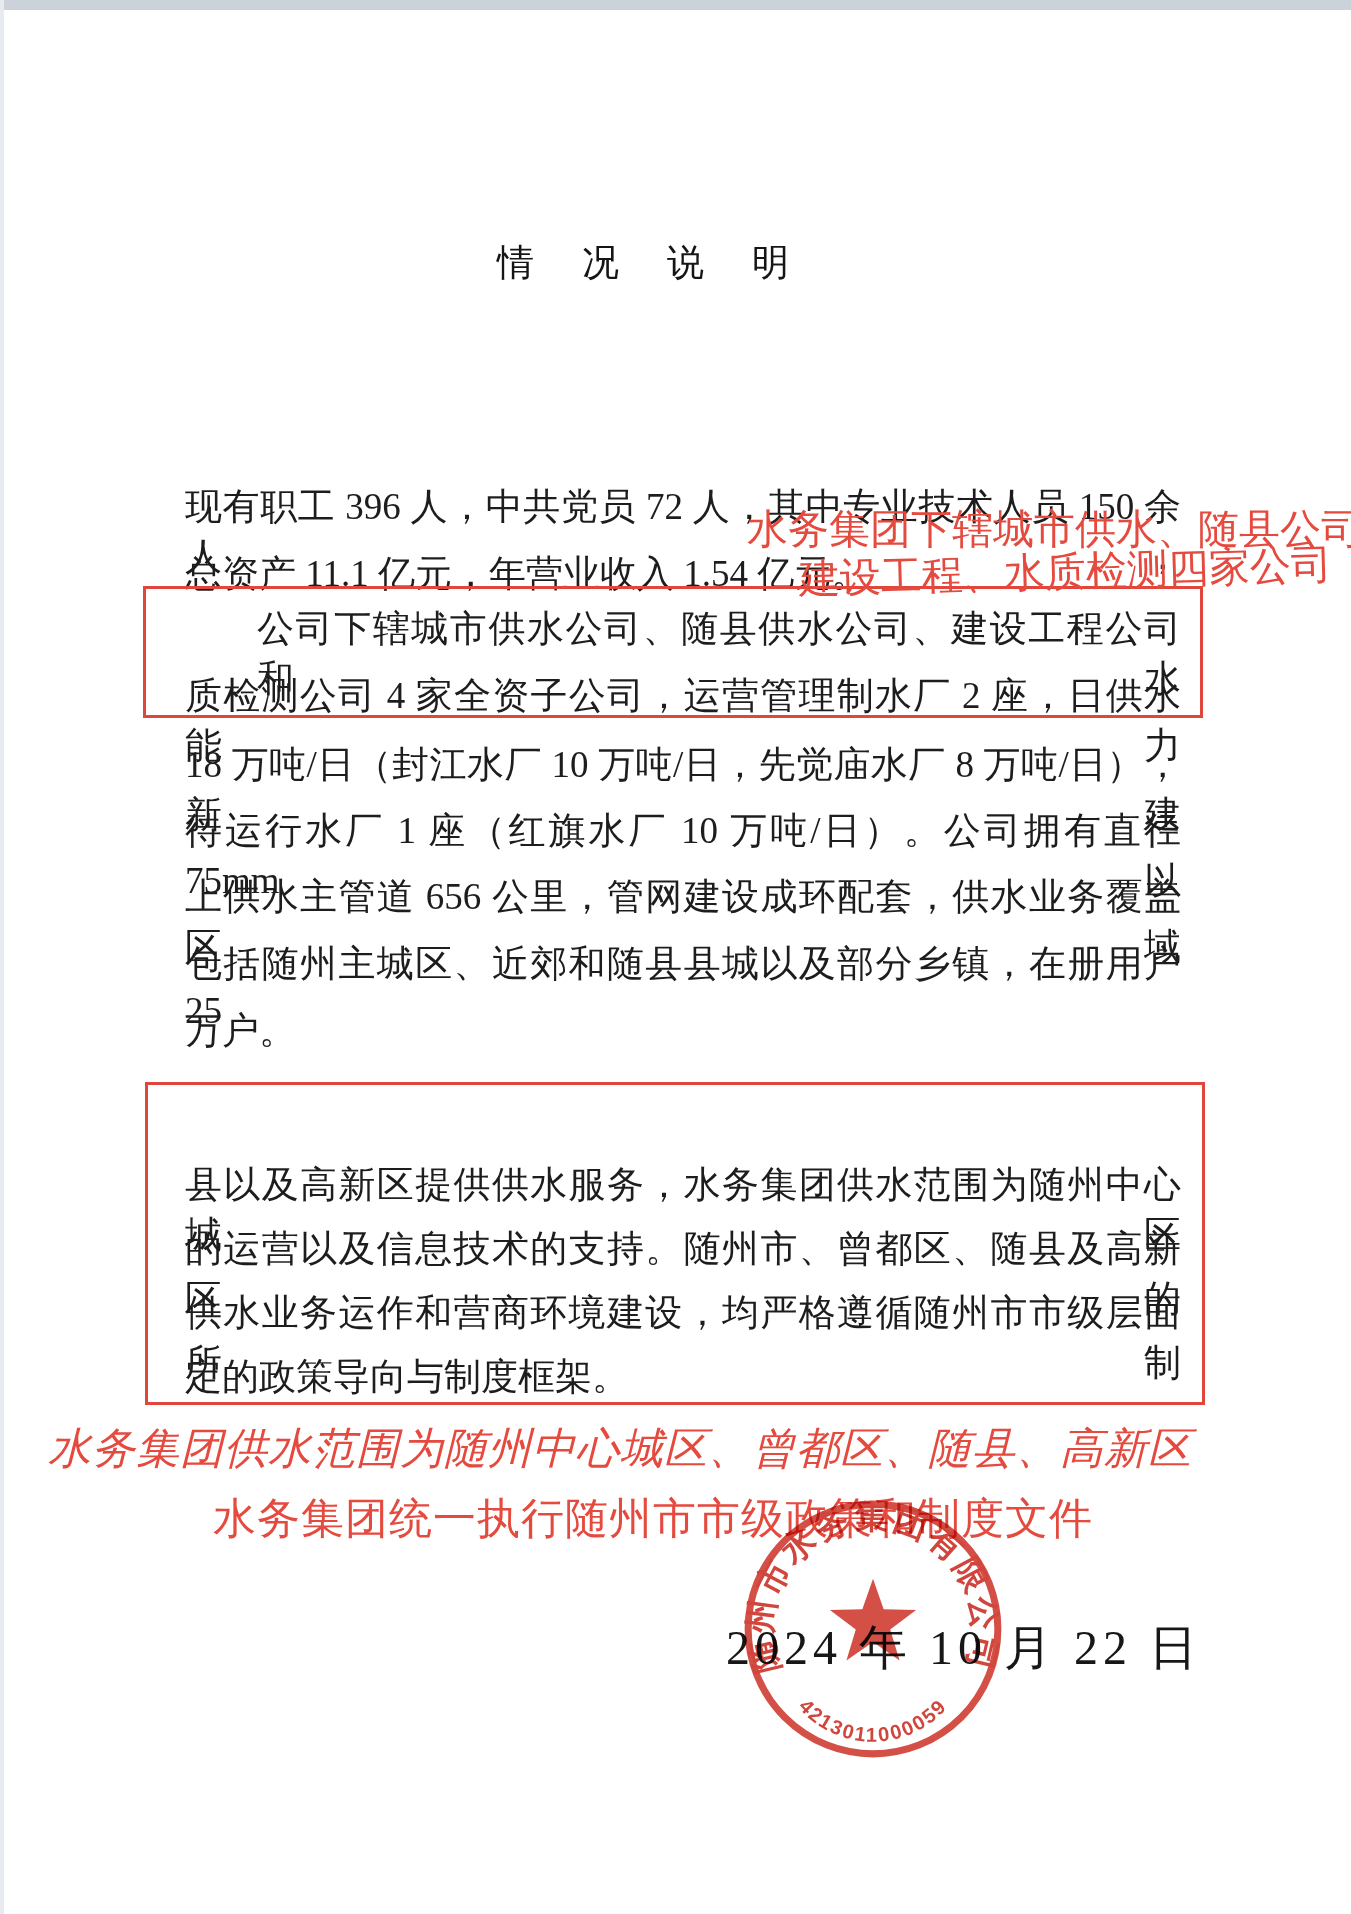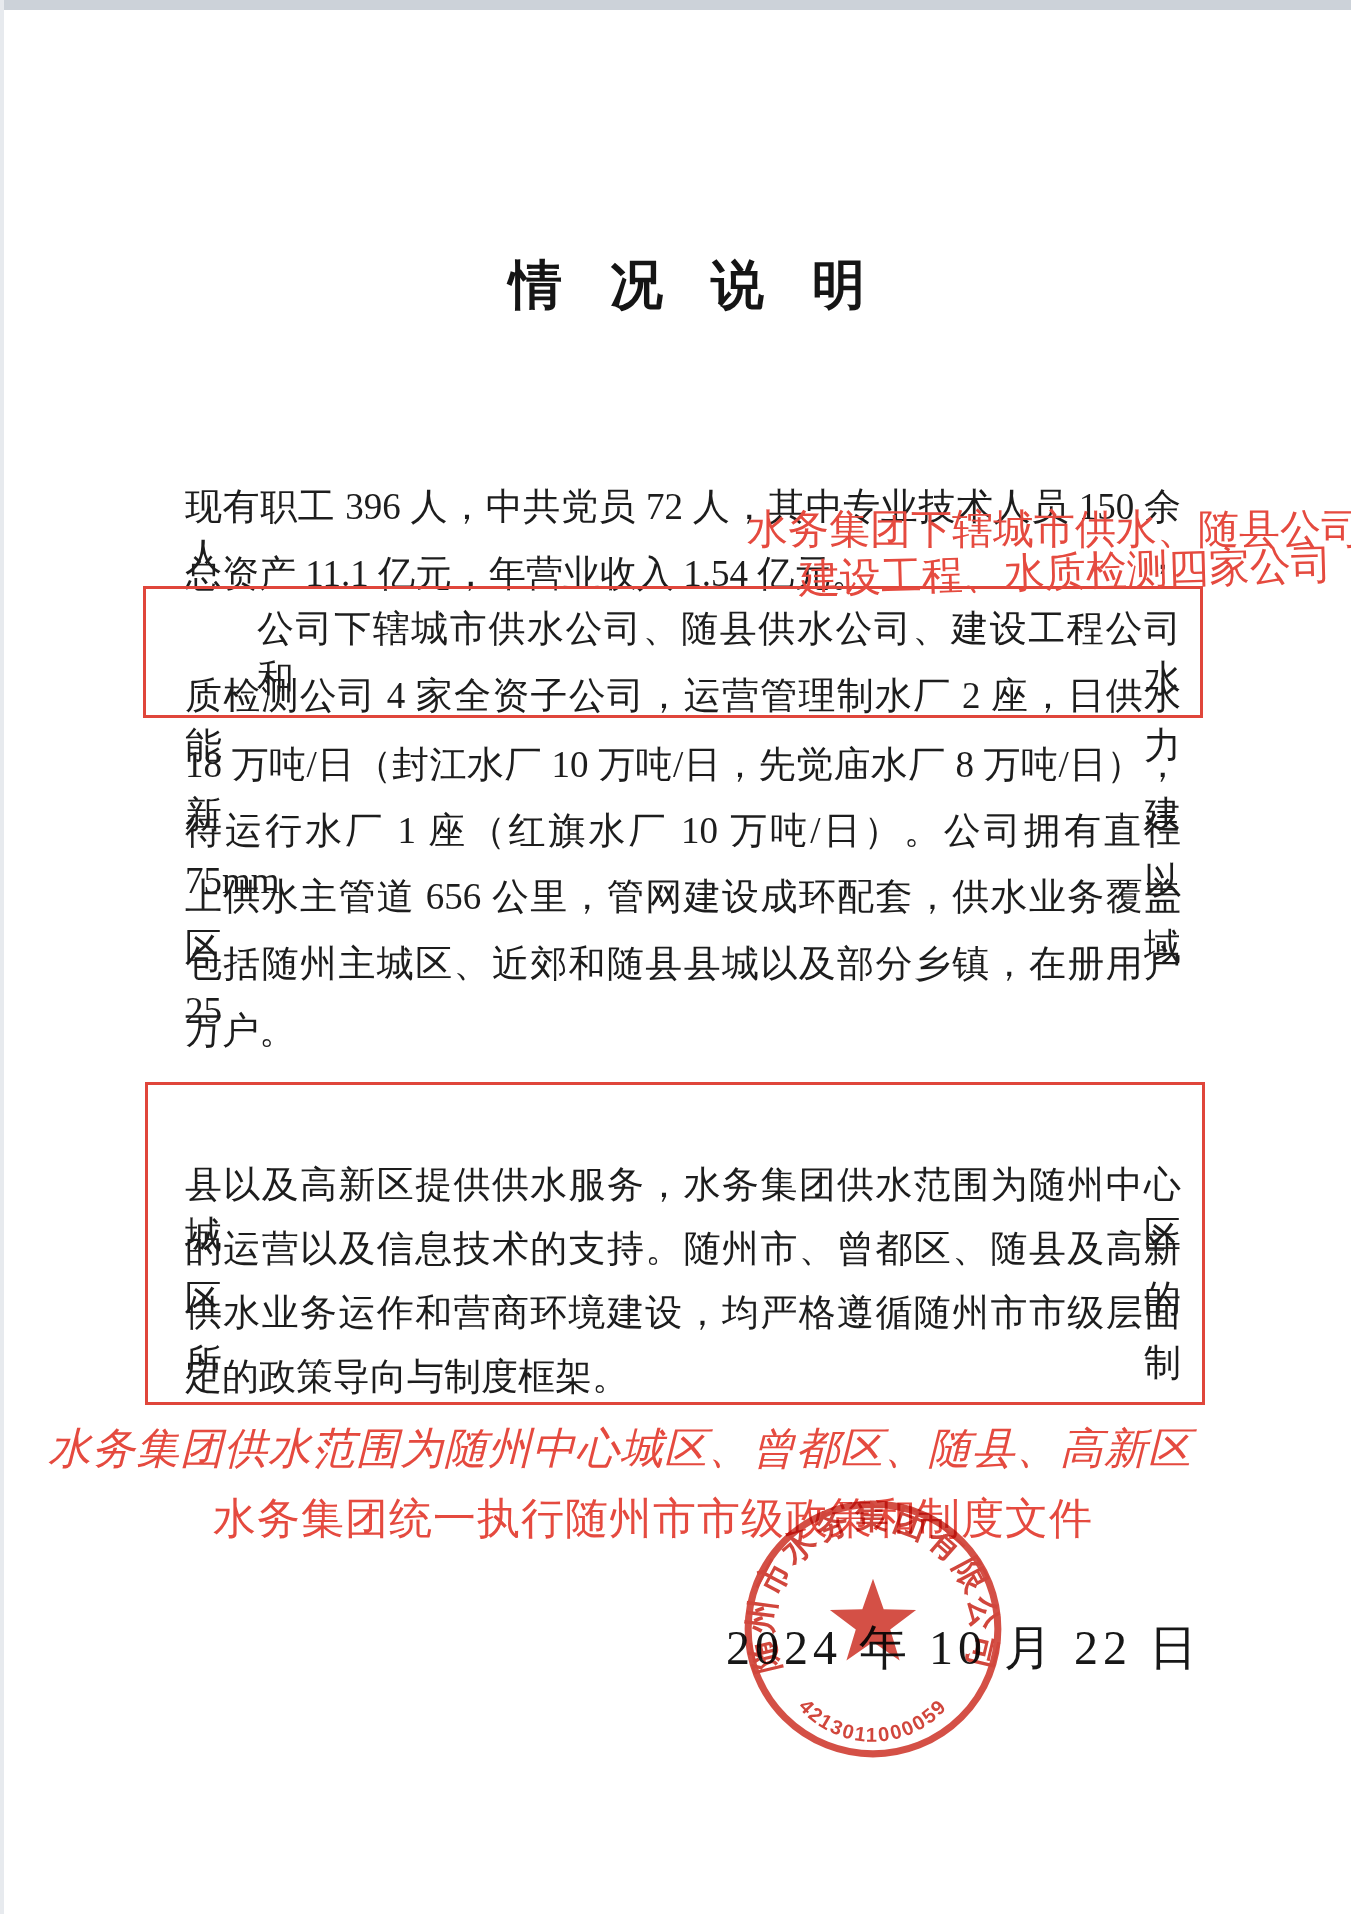--- a/index.html
+++ b/index.html
@@ -3,22 +3,22 @@
 <meta charset="utf-8">
 <style>
   html,body{margin:0;padding:0;background:#ffffff;}
   .page{
     position:relative;width:1351px;height:1914px;background:#ffffff;
     overflow:hidden;font-family:"Liberation Serif","DejaVu Serif",serif;
   }
   .scan-strip-top{position:absolute;left:0;top:0;width:1351px;height:10px;background:#ccd2d9;}
   .scan-strip-left{position:absolute;left:0;top:0;width:4px;height:1914px;background:#e7eaee;}
   .doc-title{
-    position:absolute;left:497px;top:238px;margin:12px;
-    font-size:53px;font-weight:700;color:#151515;
+    position:absolute;left:497px;top:238px;margin:0;
+    font-size:37px;font-weight:400;color:#151515;
     letter-spacing:48px;white-space:nowrap;
   }
   .bline{
     position:absolute;left:185px;width:996px;height:52px;
     font-size:37px;color:#1d1d1d;white-space:nowrap;
     box-sizing:border-box;
   }
   .just{white-space:normal;text-align:justify;text-align-last:justify;}
   .indent{padding-left:72px;}
   .redbox{position:absolute;border:3px solid #e0463b;background:transparent;}

